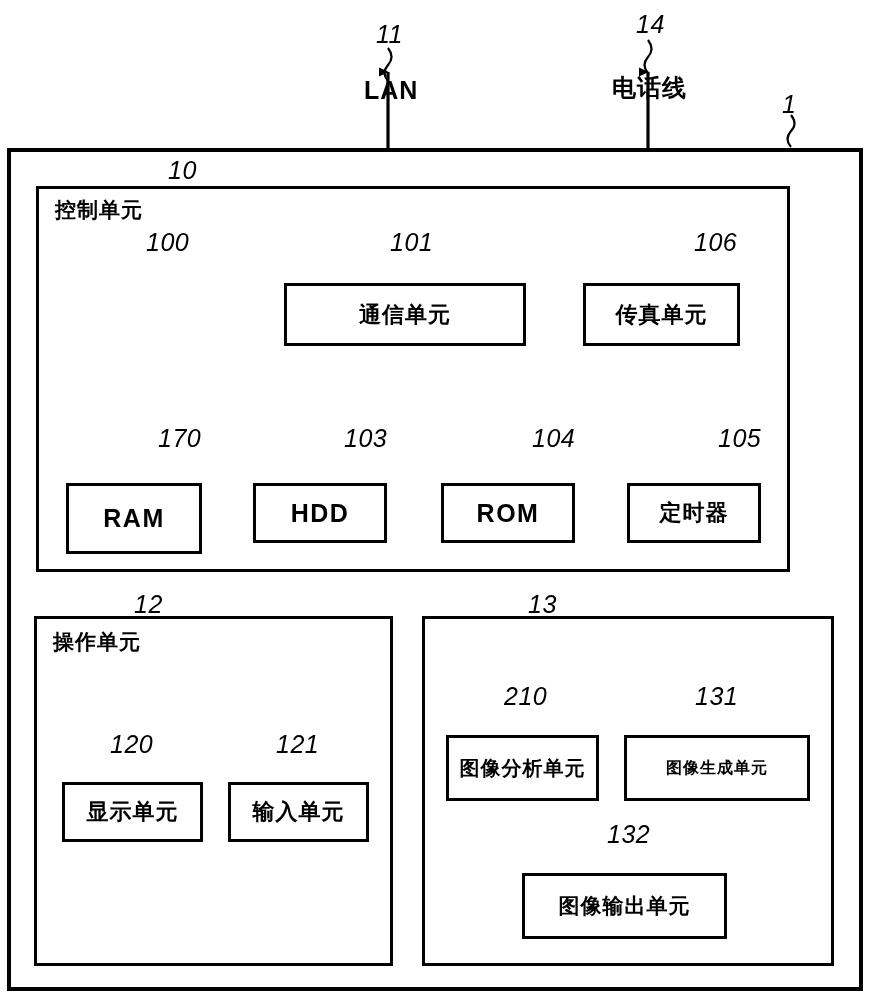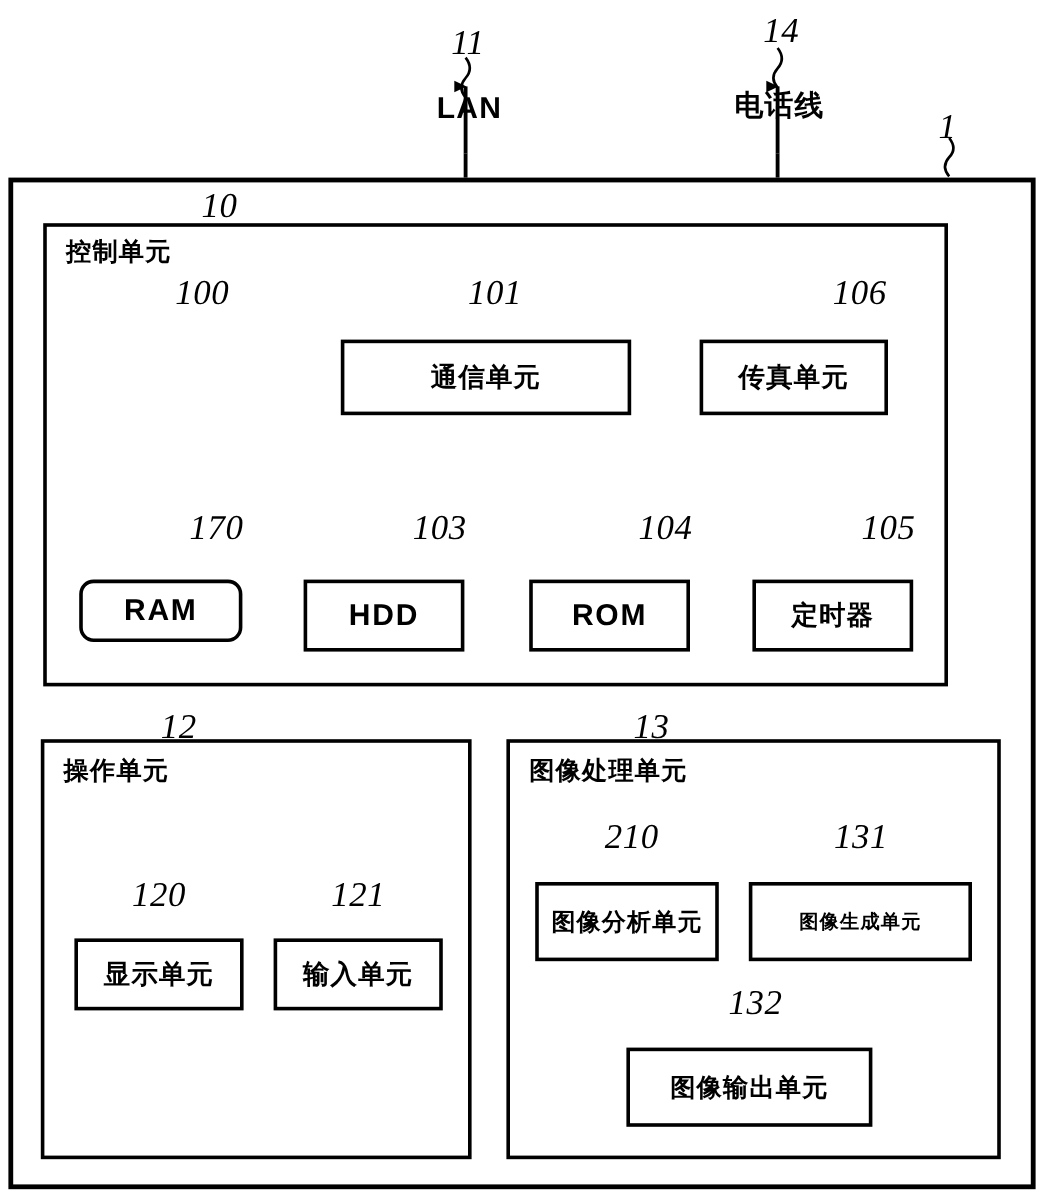--- a/index.html
+++ b/index.html
@@ -48,23 +48,23 @@
     position: absolute;
     font-size: 21px;
     font-weight: bold;
     letter-spacing: 1px;
     white-space: nowrap;
   }
 
   
   .ref {
     position: absolute;
-    font-family: Liberation Serif, serif;
+    font-family: Liberation Sans, sans-serif;
     font-style: italic;
-    font-size: 29px;
+    font-size: 25px;
     font-weight: normal;
     white-space: nowrap;
     letter-spacing: 0.5px;
   }
 
   
   .term-label {
     position: absolute;
     font-weight: bold;
     white-space: nowrap;
@@ -201,21 +201,21 @@
   <div class="leaf-box leaf-label-cjk" style="left:284px; top:283px; width:242px; height:63px;">
     <span>通信单元</span>
   </div>
   <div class="ref" style="left:390px; top:228px;">101</div>
 
   <div class="leaf-box leaf-label-cjk" style="left:583px; top:283px; width:157px; height:63px;">
     <span>传真单元</span>
   </div>
   <div class="ref" style="left:694px; top:228px;">106</div>
 
-  <div class="leaf-box leaf-label-lat" style="left:66px; top:483px; width:136px; height:52px;border-radius:12px;">
+  <div class="leaf-box leaf-label-lat" style="left:66px; top:483px; width:136px; height:71px;">
     <span>RAM</span>
   </div>
   <div class="ref" style="left:158px; top:424px;">170</div>
 
   <div class="leaf-box leaf-label-lat" style="left:253px; top:483px; width:134px; height:60px;">
     <span>HDD</span>
   </div>
   <div class="ref" style="left:344px; top:424px;">103</div>
 
   <div class="leaf-box leaf-label-lat" style="left:441px; top:483px; width:134px; height:60px;">
@@ -236,21 +236,20 @@
     <span>显示单元</span>
   </div>
   <div class="ref" style="left:110px; top:730px;">120</div>
 
   <div class="leaf-box leaf-label-cjk" style="left:228px; top:782px; width:141px; height:60px;">
     <span>输入单元</span>
   </div>
   <div class="ref" style="left:276px; top:730px;">121</div>
 
   <div class="box unit-box" style="left:422px; top:616px; width:412px; height:350px;"></div>
-  <div class="unit-title" style="left:441px; top:628px;">图像处理单元</div>
   <div class="ref" style="left:528px; top:590px;">13</div>
 
   <div class="leaf-box leaf-label-cjk" style="left:446px; top:735px; width:153px; height:66px;">
     <span style="font-size:20px;">图像分析单元</span>
   </div>
   <div class="ref" style="left:504px; top:682px;">210</div>
 
   <div class="leaf-box leaf-label-cjk" style="left:624px; top:735px; width:186px; height:66px;">
     <span style="font-size:16px;">图像生成单元</span>
   </div>

